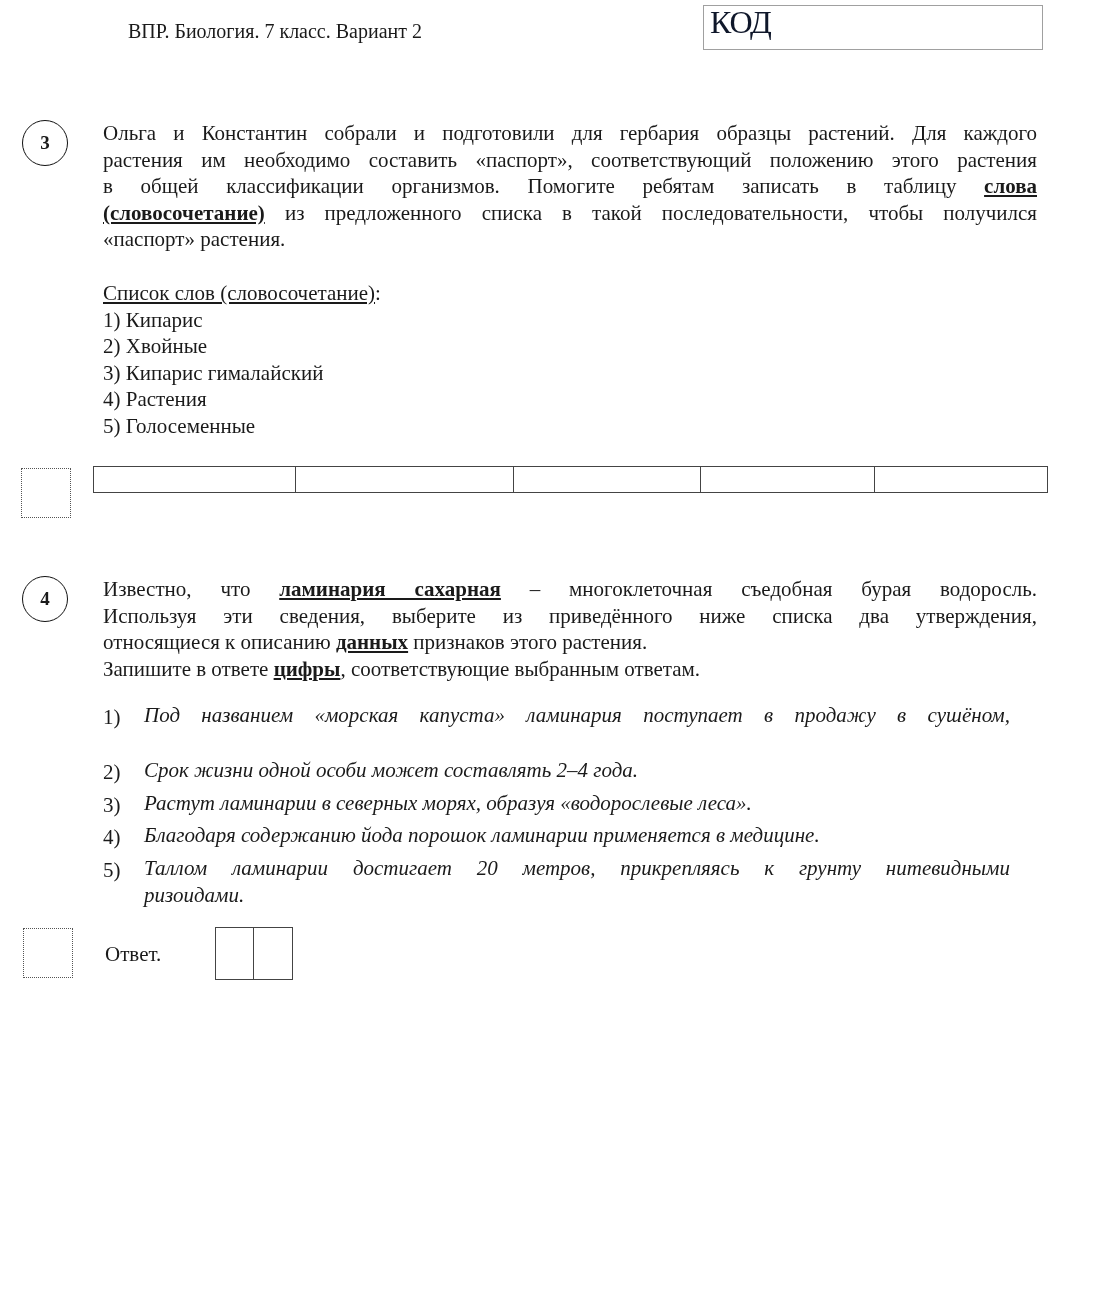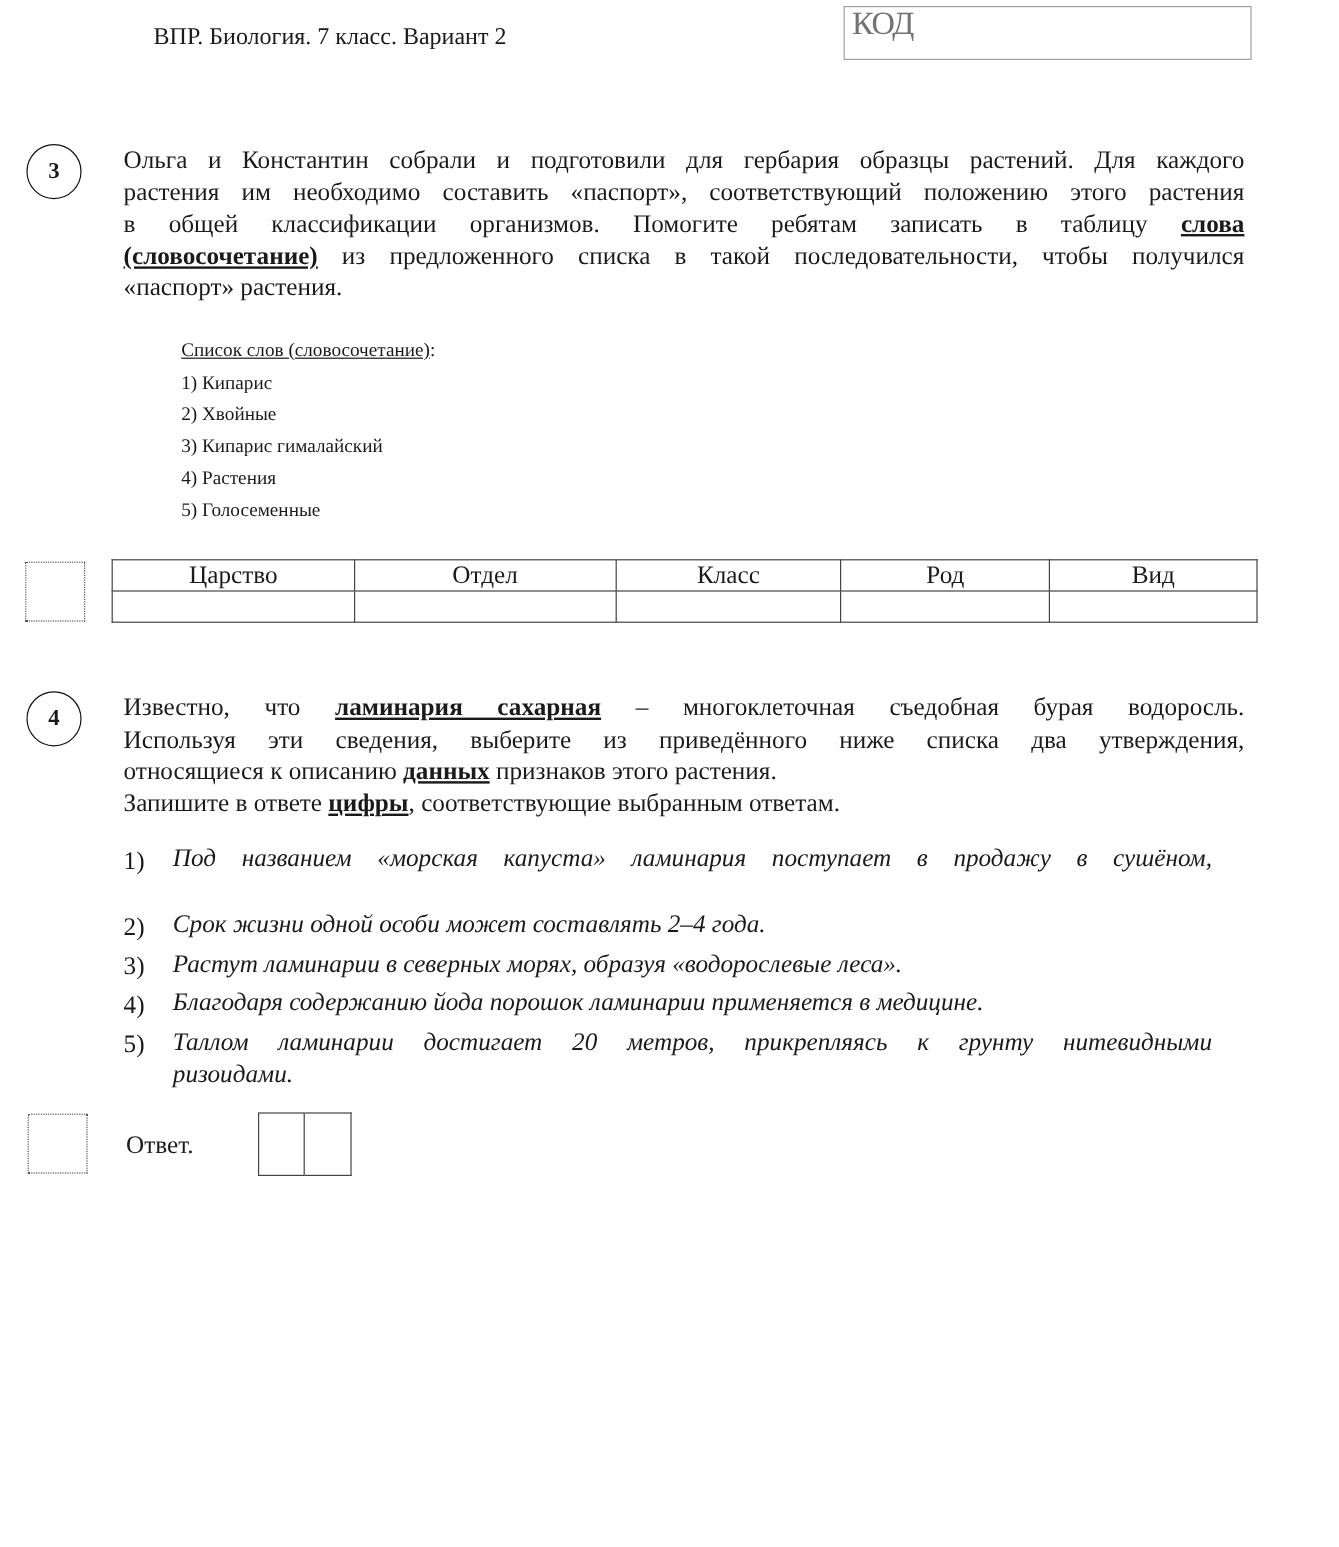--- a/index.html
+++ b/index.html
@@ -8,36 +8,36 @@
     font-family: "Liberation Serif", "DejaVu Serif", serif;
     color: #1a1a1a;
   }
   .abs { position: absolute; }
   .header-title { left: 128px; top: 20px; font-size: 20px; letter-spacing: 0px; }
   .code-box {
     left: 703px; top: 5px; width: 340px; height: 45px;
     border: 1px solid #a0a0a0; box-sizing: border-box;
   }
   .code-box span {
-    position: absolute; left: 6px; top: -2px; font-size: 27px; color: #737373;
+    position: absolute; left: 6px; top: -2px; font-size: 32px; color: #0f172a;
     letter-spacing: -1px;
   }
   .task-num {
     width: 46px; height: 46px; border: 1.5px solid #111; border-radius: 50%;
     box-sizing: border-box; text-align: center; line-height: 44px;
     font-weight: bold; font-size: 19px;
   }
   .para {
     font-size: 21px; line-height: 26.6px; text-align: justify;
   }
   .para .line { display: block; text-align: justify; text-align-last: justify; white-space: nowrap; }
   .para .line.last { text-align-last: left; }
   .bu { font-weight: bold; text-decoration: underline; }
   .u { text-decoration: underline; }
-  .wordlist { font-size: 16px; line-height: 26.6px; margin-left: 48px; }
+  .wordlist { font-size: 21px; line-height: 26.6px; }
   .score-box {
     border: 1.5px dotted #555; box-sizing: border-box; background: #fff;
   }
   table.passport {
     border-collapse: collapse; position: absolute; left: 93px; top: 466px;
     width: 955px; font-size: 21px;
   }
   table.passport td {
     border: 1.3px solid #444; text-align: center; height: 25px; padding: 0;
     line-height: 25px;
@@ -84,27 +84,20 @@
 
 <table class="passport">
   <colgroup>
     <col style="width:202px">
       <col style="width:218px">
       <col style="width:188px">
       <col style="width:174px">
       <col style="width:173px">
   </colgroup>
   <tbody>
-      <tr>
-    <td>Царство</td>
-    <td>Отдел</td>
-    <td>Класс</td>
-    <td>Род</td>
-    <td>Вид</td>
-  </tr>
   <tr>
     <td></td>
     <td></td>
     <td></td>
     <td></td>
     <td></td>
   </tr>
 </tbody>
   </table>
 

